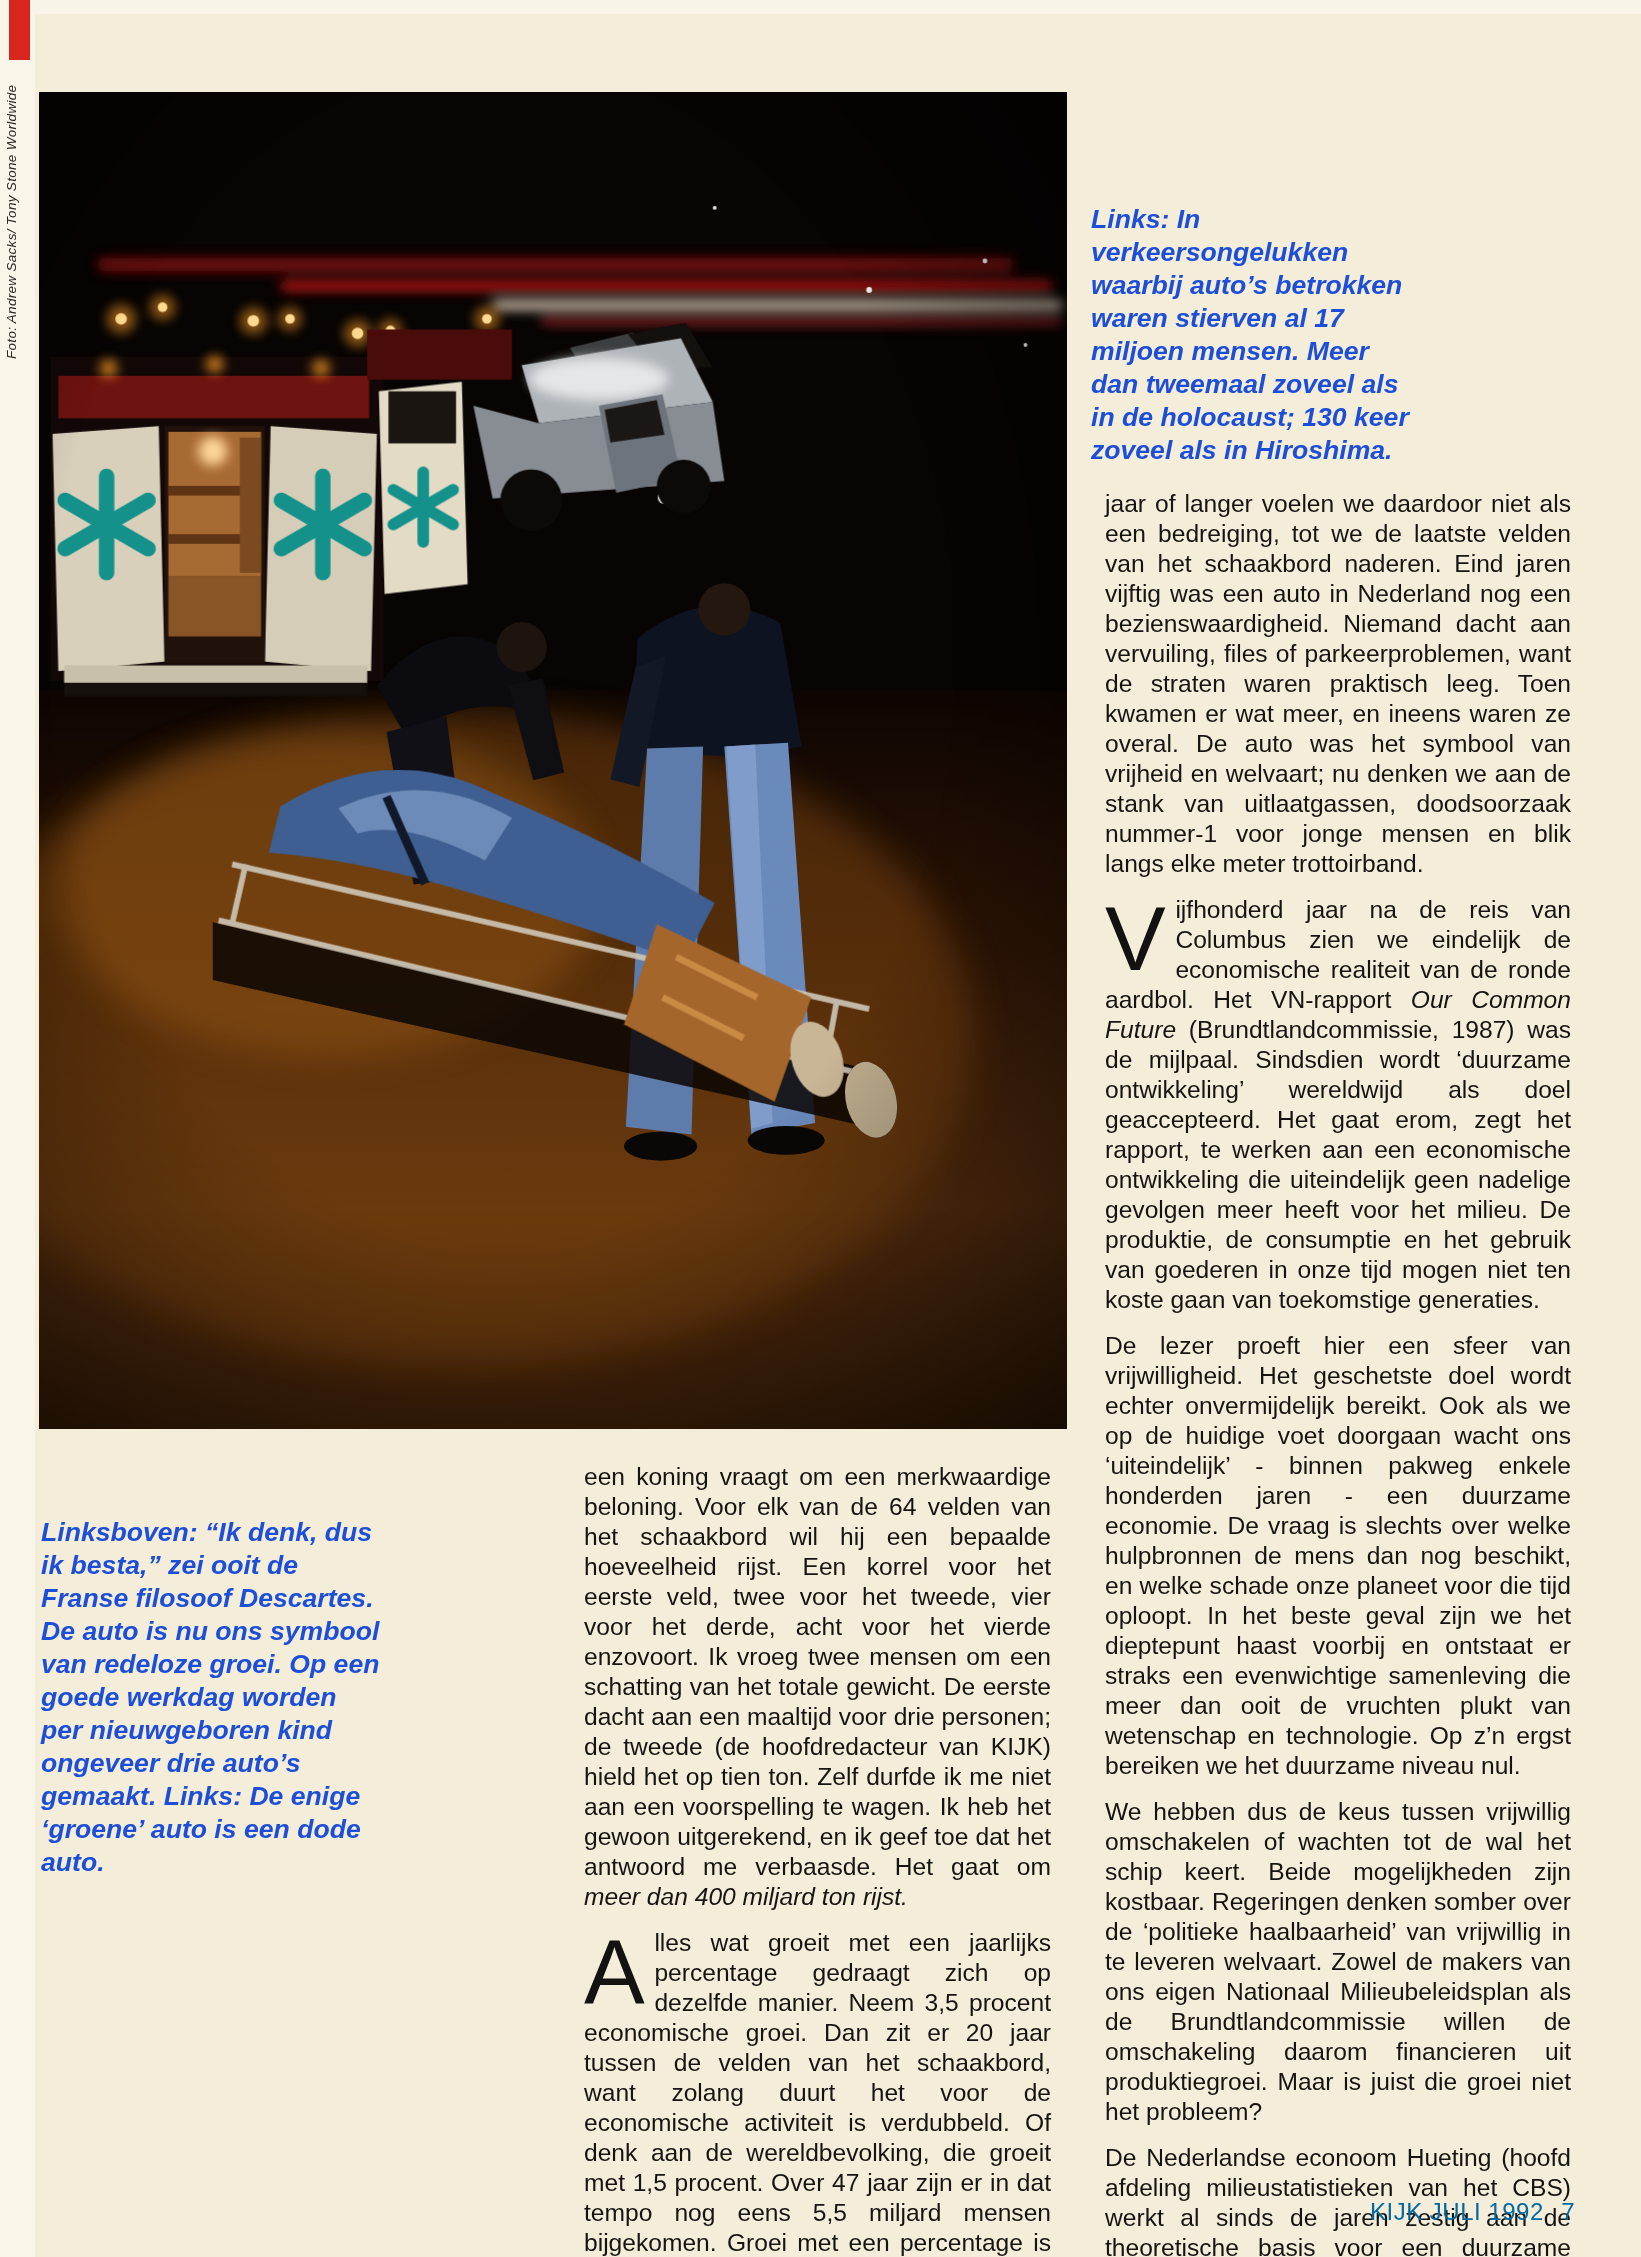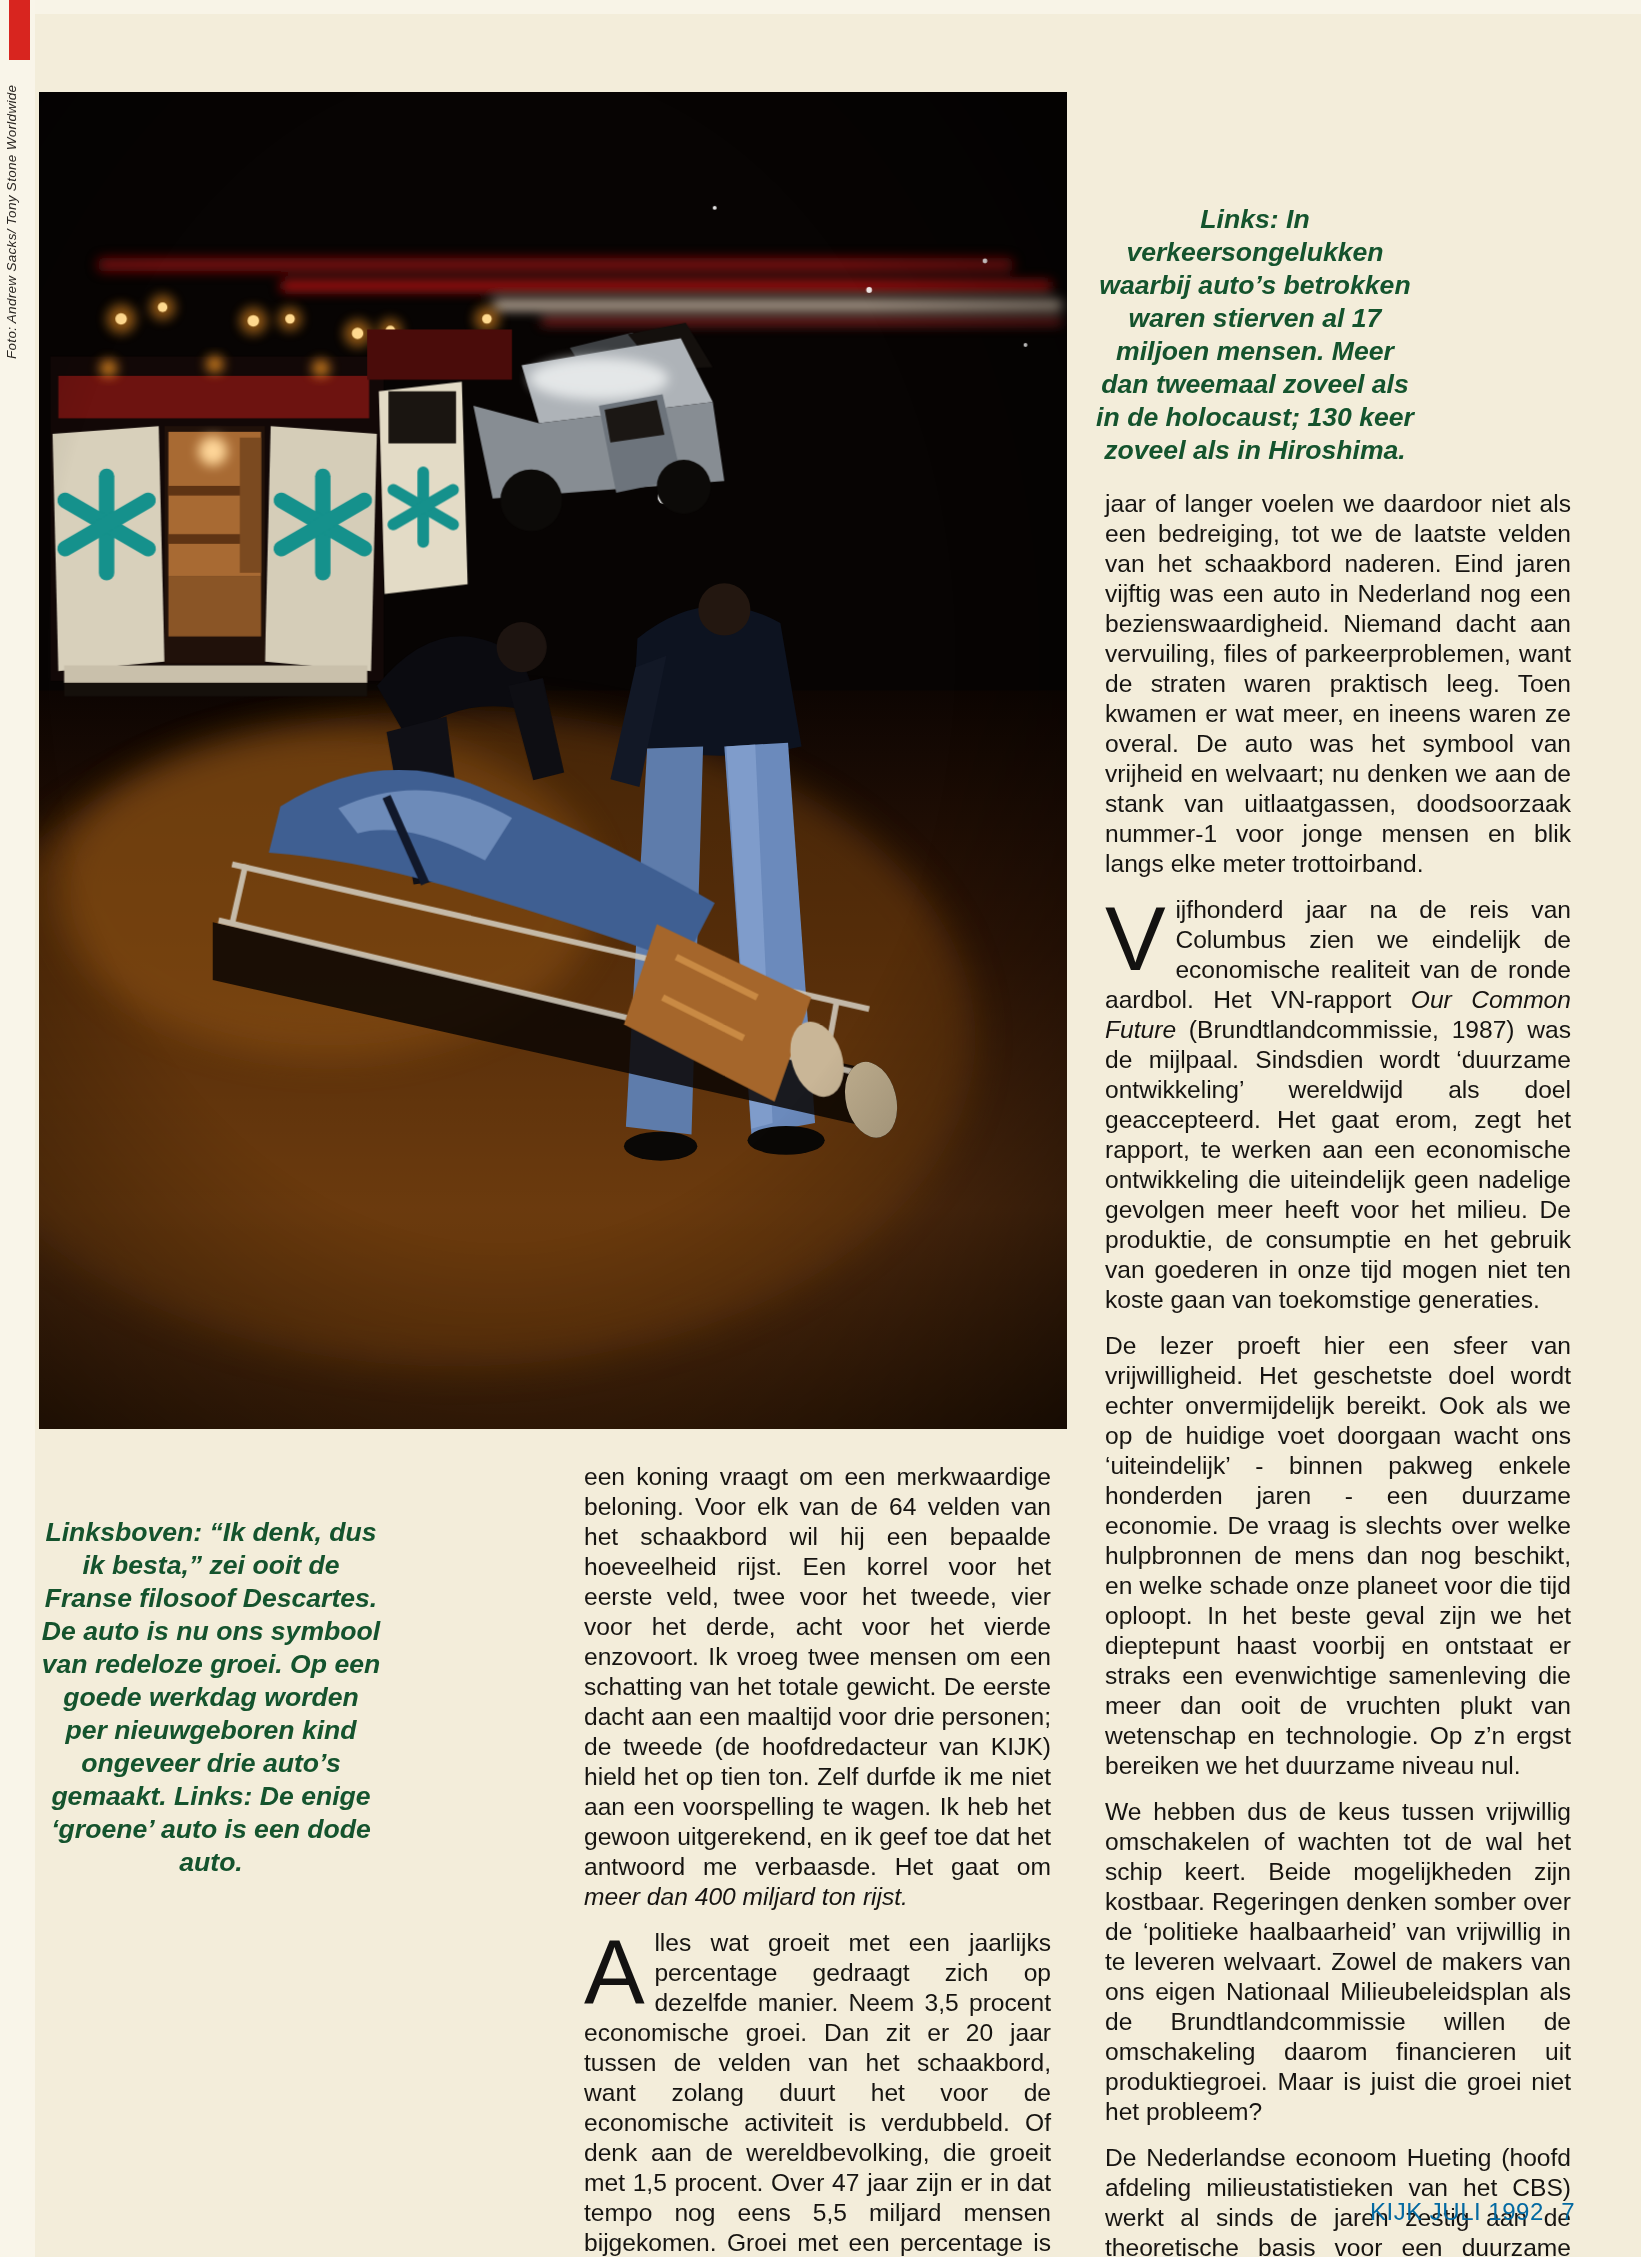--- a/index.html
+++ b/index.html
@@ -5,21 +5,21 @@
   html,body{margin:0;padding:0;background:#d8d2c2;}
   .page{position:relative;width:1641px;height:2257px;background:#f3edda;overflow:hidden;
         font-family:"Liberation Sans", sans-serif;color:#171513;}
   .edge-left{position:absolute;left:0;top:0;width:35px;height:2257px;background:#f9f5e9;}
   .edge-top{position:absolute;left:0;top:0;width:1641px;height:13.5px;background:#f8f4e7;}
   .red-stripe{position:absolute;left:8.7px;top:0;width:21px;height:60px;background:#d8251f;}
   .photo-credit{position:absolute;left:3.9px;top:359px;transform:rotate(-90deg);transform-origin:0 0;
         font-size:13.5px;font-style:italic;color:#2a2622;letter-spacing:0.3px;white-space:nowrap;}
   .photo-wrap{position:absolute;left:39px;top:92px;width:1028px;height:1337px;background:#070403;}
   .photo-wrap svg{display:block;width:100%;height:100%;}
-  .caption{color:#14532d;font-weight:bold;font-style:italic;font-size:26.6px;line-height:33px;text-align:center;}
+  .caption{color:#1d4ed8;font-weight:bold;font-style:italic;font-size:26.6px;line-height:33px;}
   .caption b{font-weight:bold;}
   .cap-top-right{position:absolute;left:1091px;top:203px;width:328px;}
   .cap-left{position:absolute;left:41px;top:1516px;width:340px;}
   .bodycol{position:absolute;font-size:24.6px;line-height:30px;text-align:justify;color:#161411;}
   .col-right{left:1089px;top:473px;width:498px;}
   .col-middle{left:568px;top:1446px;width:499px;}
   .bodycol p{margin:16px;}
   .dropcap{float:left;font-size:91px;line-height:75px;padding:5.8px 9.7px 0 0;font-weight:400;color:#131211;}
   .it{font-style:italic;}
   .footer{position:absolute;right:66px;top:2198px;font-size:24px;letter-spacing:0.5px;color:#0369a1;}

